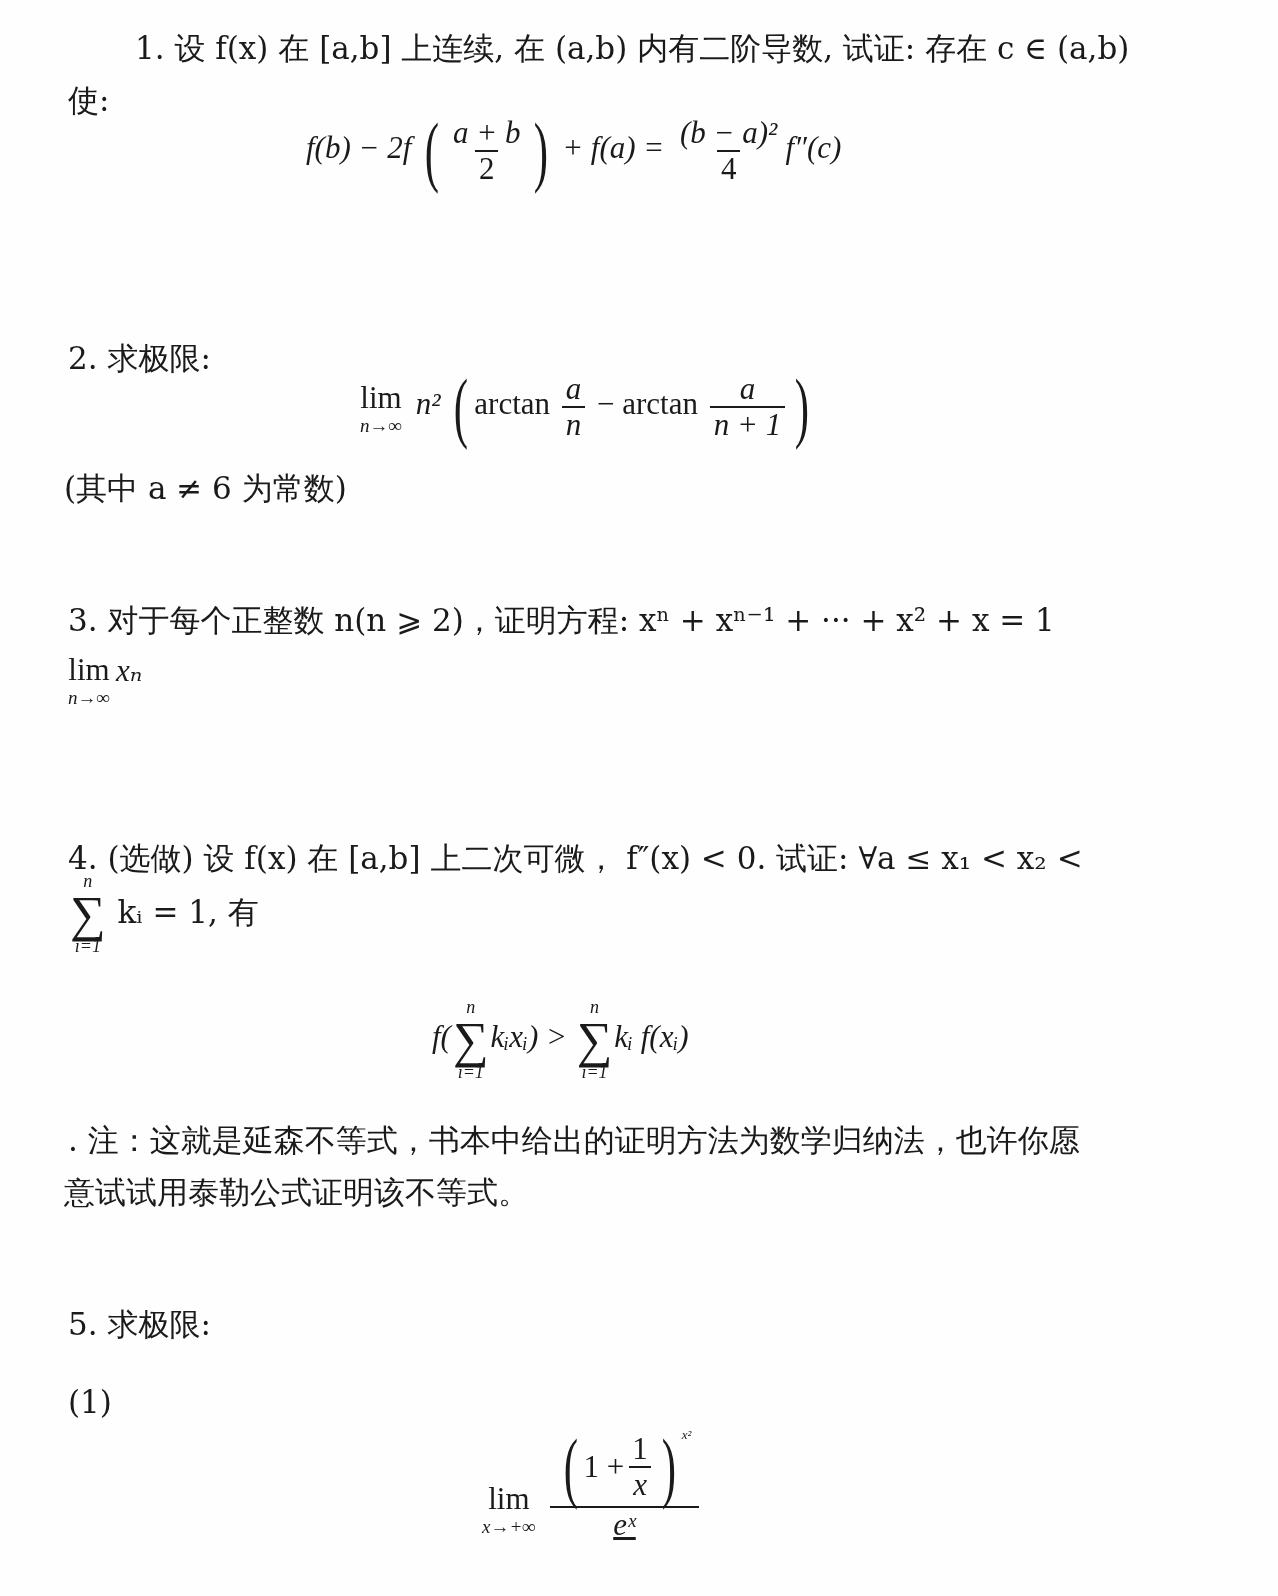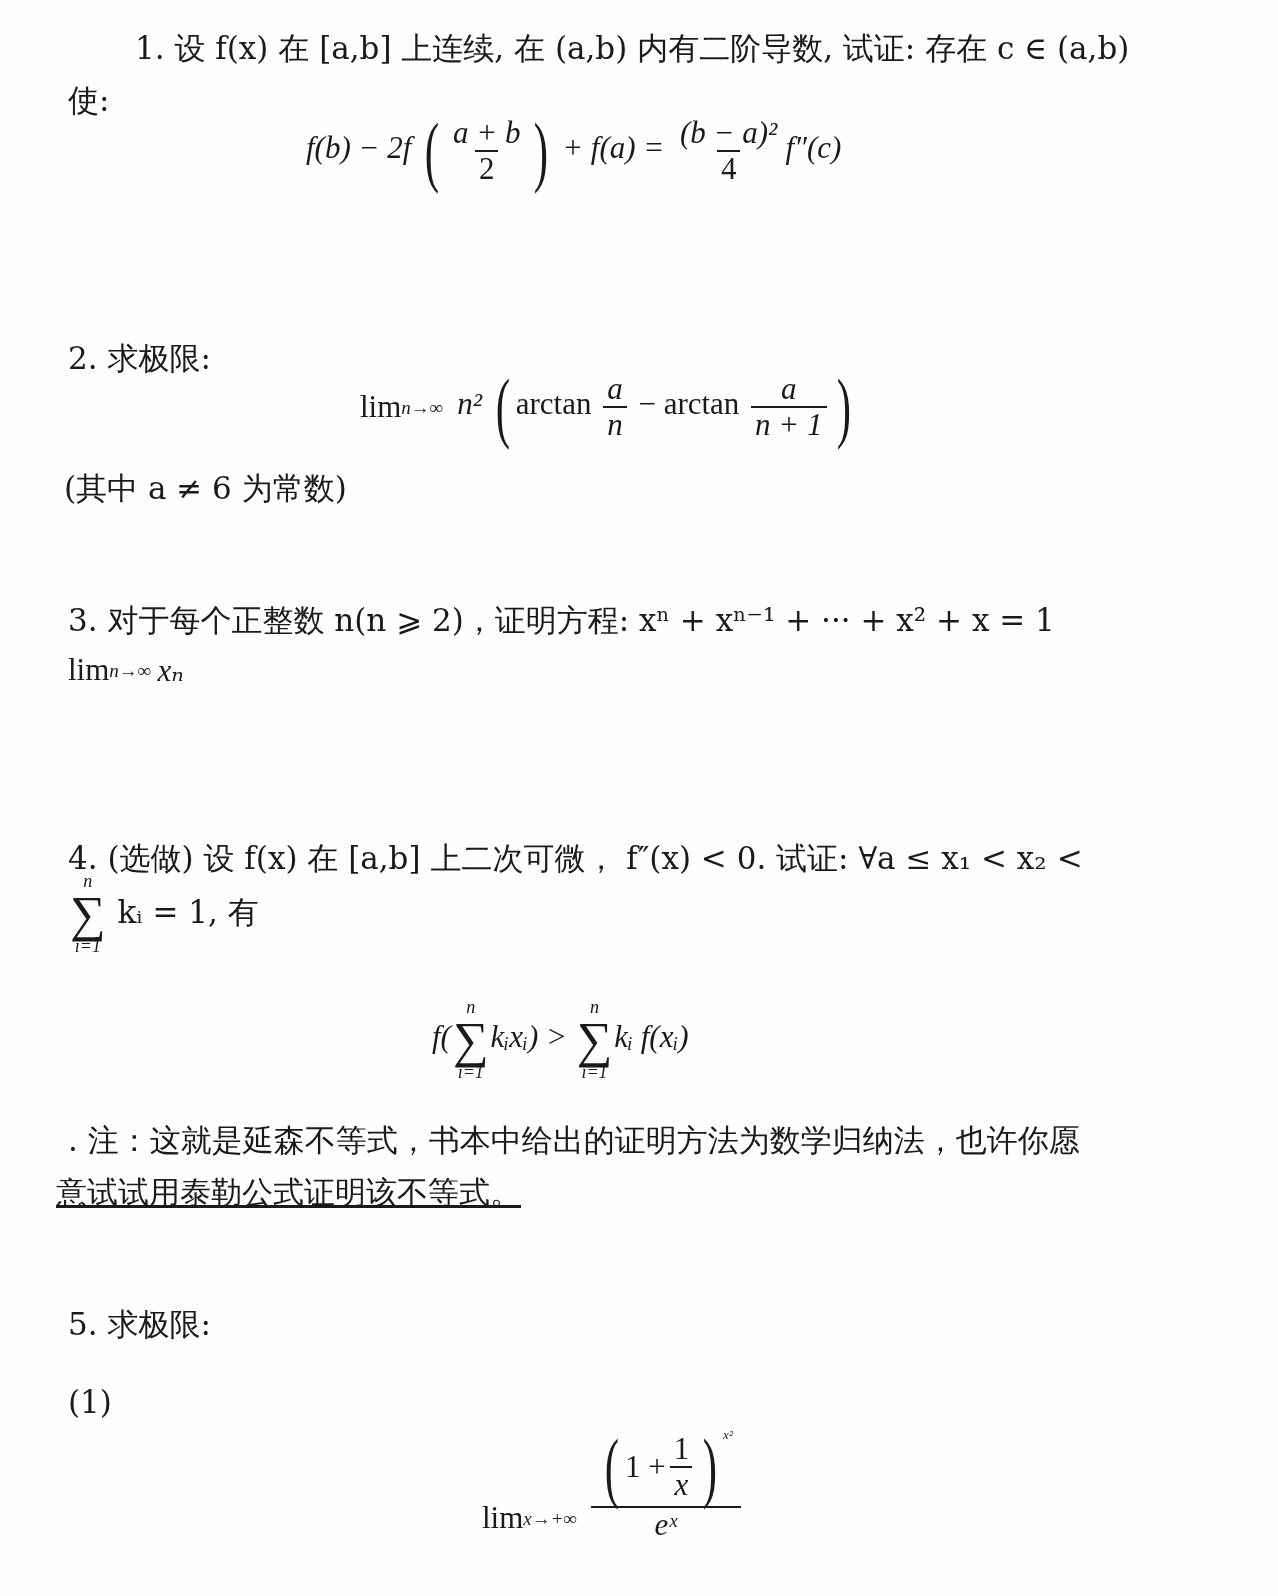--- a/index.html
+++ b/index.html
@@ -5,21 +5,21 @@
   html,body{margin:0;padding:0;background:#fefefe;}
   body{width:1278px;height:1596px;position:relative;overflow:hidden;color:#1a1a1a;
        font-family:"DejaVu Serif","Liberation Serif",serif;font-size:31px;}
   .abs{position:absolute;white-space:nowrap;}
   .m{font-family:"Liberation Serif","DejaVu Serif",serif;}
   .i{font-style:italic;}
   .frac{display:inline-flex;flex-direction:column;align-items:center;vertical-align:middle;margin:0 4px;}
   .frac .num{padding:0 4px;line-height:1.1;}
   .frac .den{padding:0 4px;line-height:1.1;border-top:2px solid #1a1a1a;}
   .bigp{font-size:78px;font-weight:200;line-height:1;vertical-align:middle;transform:scaleX(0.55);display:inline-block;}
-  .lim{display:inline-flex;flex-direction:row;align-items:center;vertical-align:middle;margin-right:6px;}
+  .lim{display:inline-flex;flex-direction:column;align-items:center;vertical-align:middle;margin-right:6px;}
   .lim .sub{font-size:19px;font-style:italic;line-height:1;}
   .sum{display:inline-flex;flex-direction:column;align-items:center;vertical-align:middle;margin:0 2px;}
   .sum .sig{font-size:50px;line-height:0.9;}
   .sum .sm{font-size:18px;font-style:italic;line-height:1.1;}
   sup{font-size:13px;}
 </style>
 </head>
 <body>
 
 <div class="abs" style="left:135px;top:28px;">
@@ -93,21 +93,21 @@
       <span class="sig">∑</span>
       <span class="sm">i=1</span>
     </span><span class="i">kᵢxᵢ) &gt;</span>
   <span class="sum">
       <span class="sm">n</span>
       <span class="sig">∑</span>
       <span class="sm">i=1</span>
     </span><span class="i">kᵢ f(xᵢ)</span>
 </div>
 <div class="abs" style="left:68px;top:1120px;">. 注：这就是延森不等式，书本中给出的证明方法为数学归纳法，也许你愿</div>
-<div class="abs" style="left:56px;top:1172px;text-decoration:underline;">意试试用泰勒公式证明该不等式。</div>
+<div class="abs" style="left:64px;top:1172px;">意试试用泰勒公式证明该不等式。</div>
 
 <div class="abs" style="left:68px;top:1304px;">
   <span>5.</span>
   <span>求极限:</span>
 </div>
 <div class="abs" style="left:68px;top:1384px;">(1)</div>
 <div class="abs m" style="left:482px;top:1428px;">
   <span class="lim" style="vertical-align:bottom;margin-bottom:6px;">
       <span>lim</span>
       <span class="sub">x→+∞</span>
@@ -116,15 +116,15 @@
     <span class="num" style="display:inline-flex;align-items:center;">
       <span class="bigp">(</span>
         <span>1 +</span>
       <span class="frac">
           <span class="num">1</span>
           <span class="den i">x</span>
         </span>
         <span class="bigp">)</span>
         <sup class="i" style="align-self:flex-start;">x²</sup>
     </span>
-    <span class="den i" style="width:100%;text-align:center;">eˣ</span>
+    <span class="den i" style="width:100%;text-align:center;text-decoration:underline;">eˣ</span>
   </span>
 </div>
 
 </body></html>

